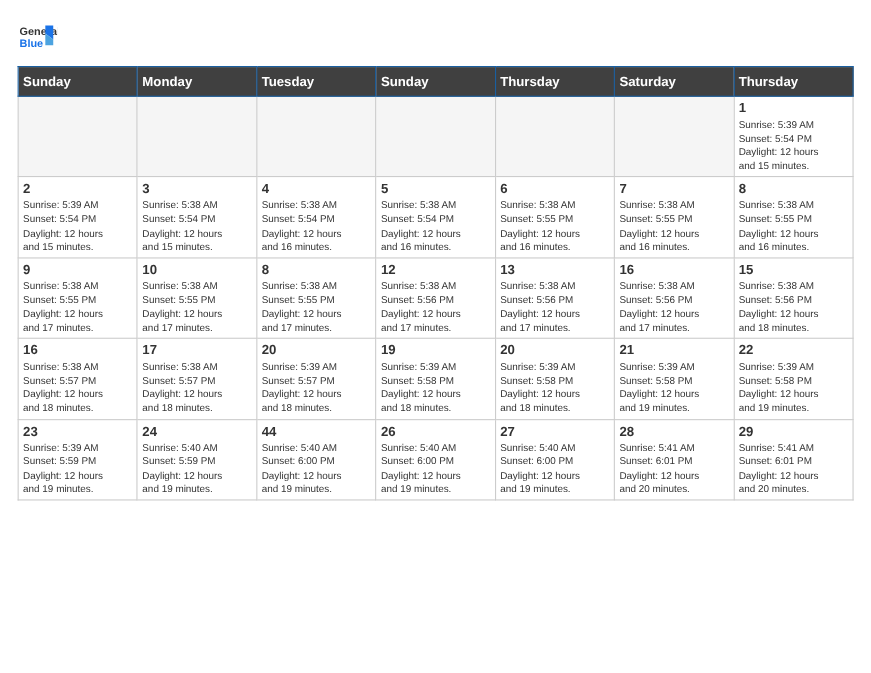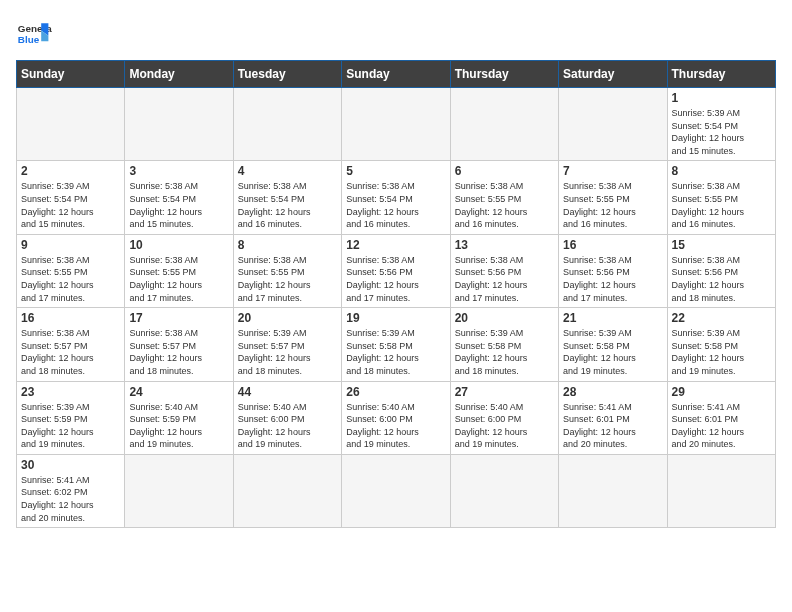--- a/index.html
+++ b/index.html
@@ -233,26 +233,14 @@
         </td>
         <td>
           <span class="day-number">28</span>
           <div class="day-info">Sunrise: 5:41 AM<br>Sunset: 6:01 PM<br>Daylight: 12 hours<br>and 20 minutes.</div>
         </td>
         <td>
           <span class="day-number">29</span>
           <div class="day-info">Sunrise: 5:41 AM<br>Sunset: 6:01 PM<br>Daylight: 12 hours<br>and 20 minutes.</div>
         </td>
       </tr>
-      <tr>
-        <td>
-          <span class="day-number">30</span>
-          <div class="day-info">Sunrise: 5:41 AM<br>Sunset: 6:02 PM<br>Daylight: 12 hours<br>and 20 minutes.</div>
-        </td>
-        <td class="empty"></td>
-        <td class="empty"></td>
-        <td class="empty"></td>
-        <td class="empty"></td>
-        <td class="empty"></td>
-        <td class="empty"></td>
-      </tr>
     </tbody>
 </table>
 
 </body></html>

